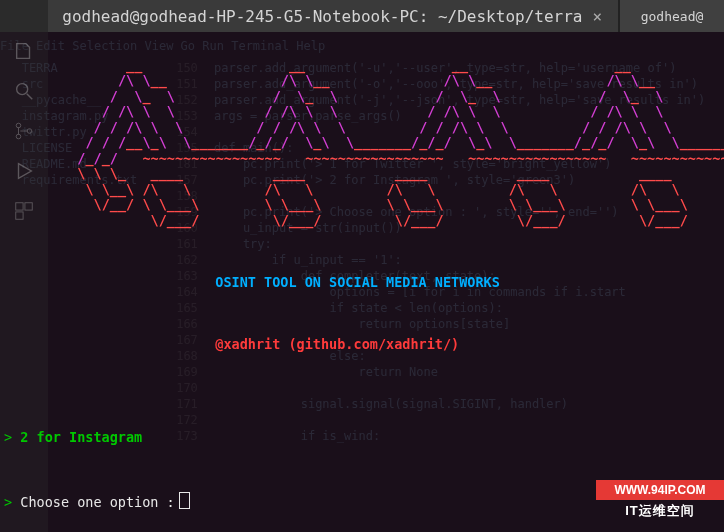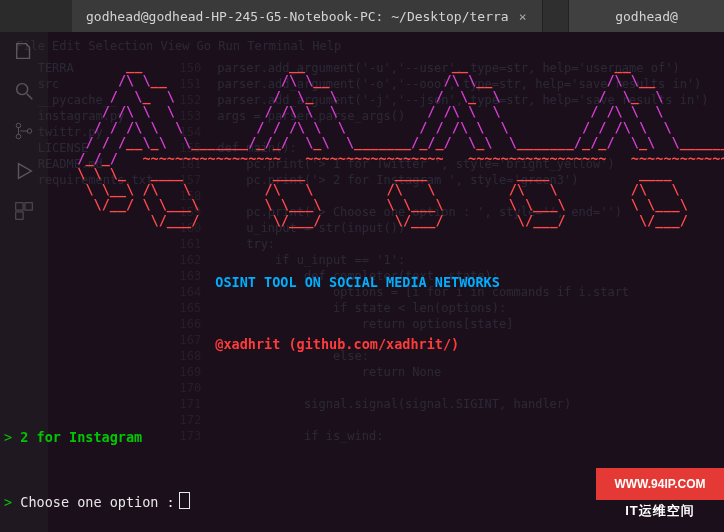--- a/index.html
+++ b/index.html
@@ -8,41 +8,41 @@
     font-size:13px; color:#d0d0d0;
   }
   .tabbar {
     position:absolute; top:0; left:0; right:0; height:32px;
     background:#2b2b2b; display:flex; align-items:stretch;
     border-bottom:1px solid #1a1a1a;
   }
   .tabbar-spacer-left { width:72px; }
   .tab {
     display:flex; align-items:center; gap:8px;
-    padding:0 14px; font-size:13px; background:#333;
+    padding:0 14px; font-size:16px; background:#333;
     border-right:1px solid #222;
   }
   .tab.active { background:#3a3a3a; }
   .tab-title { color:#d4d4d4; white-space:nowrap; overflow:hidden; text-overflow:ellipsis; }
   .tab-close { color:#aaa; cursor:pointer; padding:0 2px; }
   .tabbar-rest { flex:1; background:#2f2f2f; }
   .tab2 {
     width:155px; display:flex; align-items:center; justify-content:center;
     background:#404040; border-left:1px solid #222; color:#d4d4d4; font-size:13px;
   }
 
   .workspace {
     position:absolute; top:32px; left:0; right:0; bottom:0;
     background:#1a0f1a; overflow:hidden;
   }
 
   
   .editor-bg {
     position:absolute; inset:0; opacity:0.12; pointer-events:none;
-    font-size:12px; line-height:16px; white-space:pre; padding:6px 16px;
+    font-size:12px; line-height:16px; white-space:pre; padding:6px 0;
     color:#9cdcfe;
   }
   .editor-bg .ln   { color:#858585; display:inline-block; width:26px; text-align:center; margin-right:14px; }
   .activity-bar {
     position:absolute; left:0; top:0; bottom:0; width:48px;
     background:rgba(50,50,50,0.25); display:flex; flex-direction:column;
     align-items:center; padding-top:8px; gap:18px; pointer-events:none;
   }
   .activity-bar .icn { width:22px; height:22px; opacity:0.35; fill:#ccc; }
 
@@ -61,21 +61,21 @@
   .prompt-gt { color:#00c800; }
   .yellow { color:#f6c744; font-weight:bold; }
   .green  { color:#00c800; font-weight:bold; }
   .white  { color:#e8e8e8; }
   .cursor {
     display:inline-block; width:9px; height:15px; border:1px solid #e8e8e8;
     vertical-align:-2px; margin-left:4px;
   }
 
   .watermark-bar {
-    position:absolute; right:0; bottom:32px; width:128px; height:32px;
+    position:absolute; right:0; bottom:32px; width:128px; height:20px;
     background:#e53935; color:#fff; font-size:12px; font-weight:bold;
     display:flex; align-items:center; justify-content:center;
     font-family:Arial, sans-serif;
   }
   .watermark-sub {
     position:absolute; right:0; bottom:12px; width:128px; height:18px;
     color:#ffffff; font-size:13px; font-weight:bold;
     display:flex; align-items:center; justify-content:center;
     font-family:Arial, sans-serif; letter-spacing:1px;
   }

